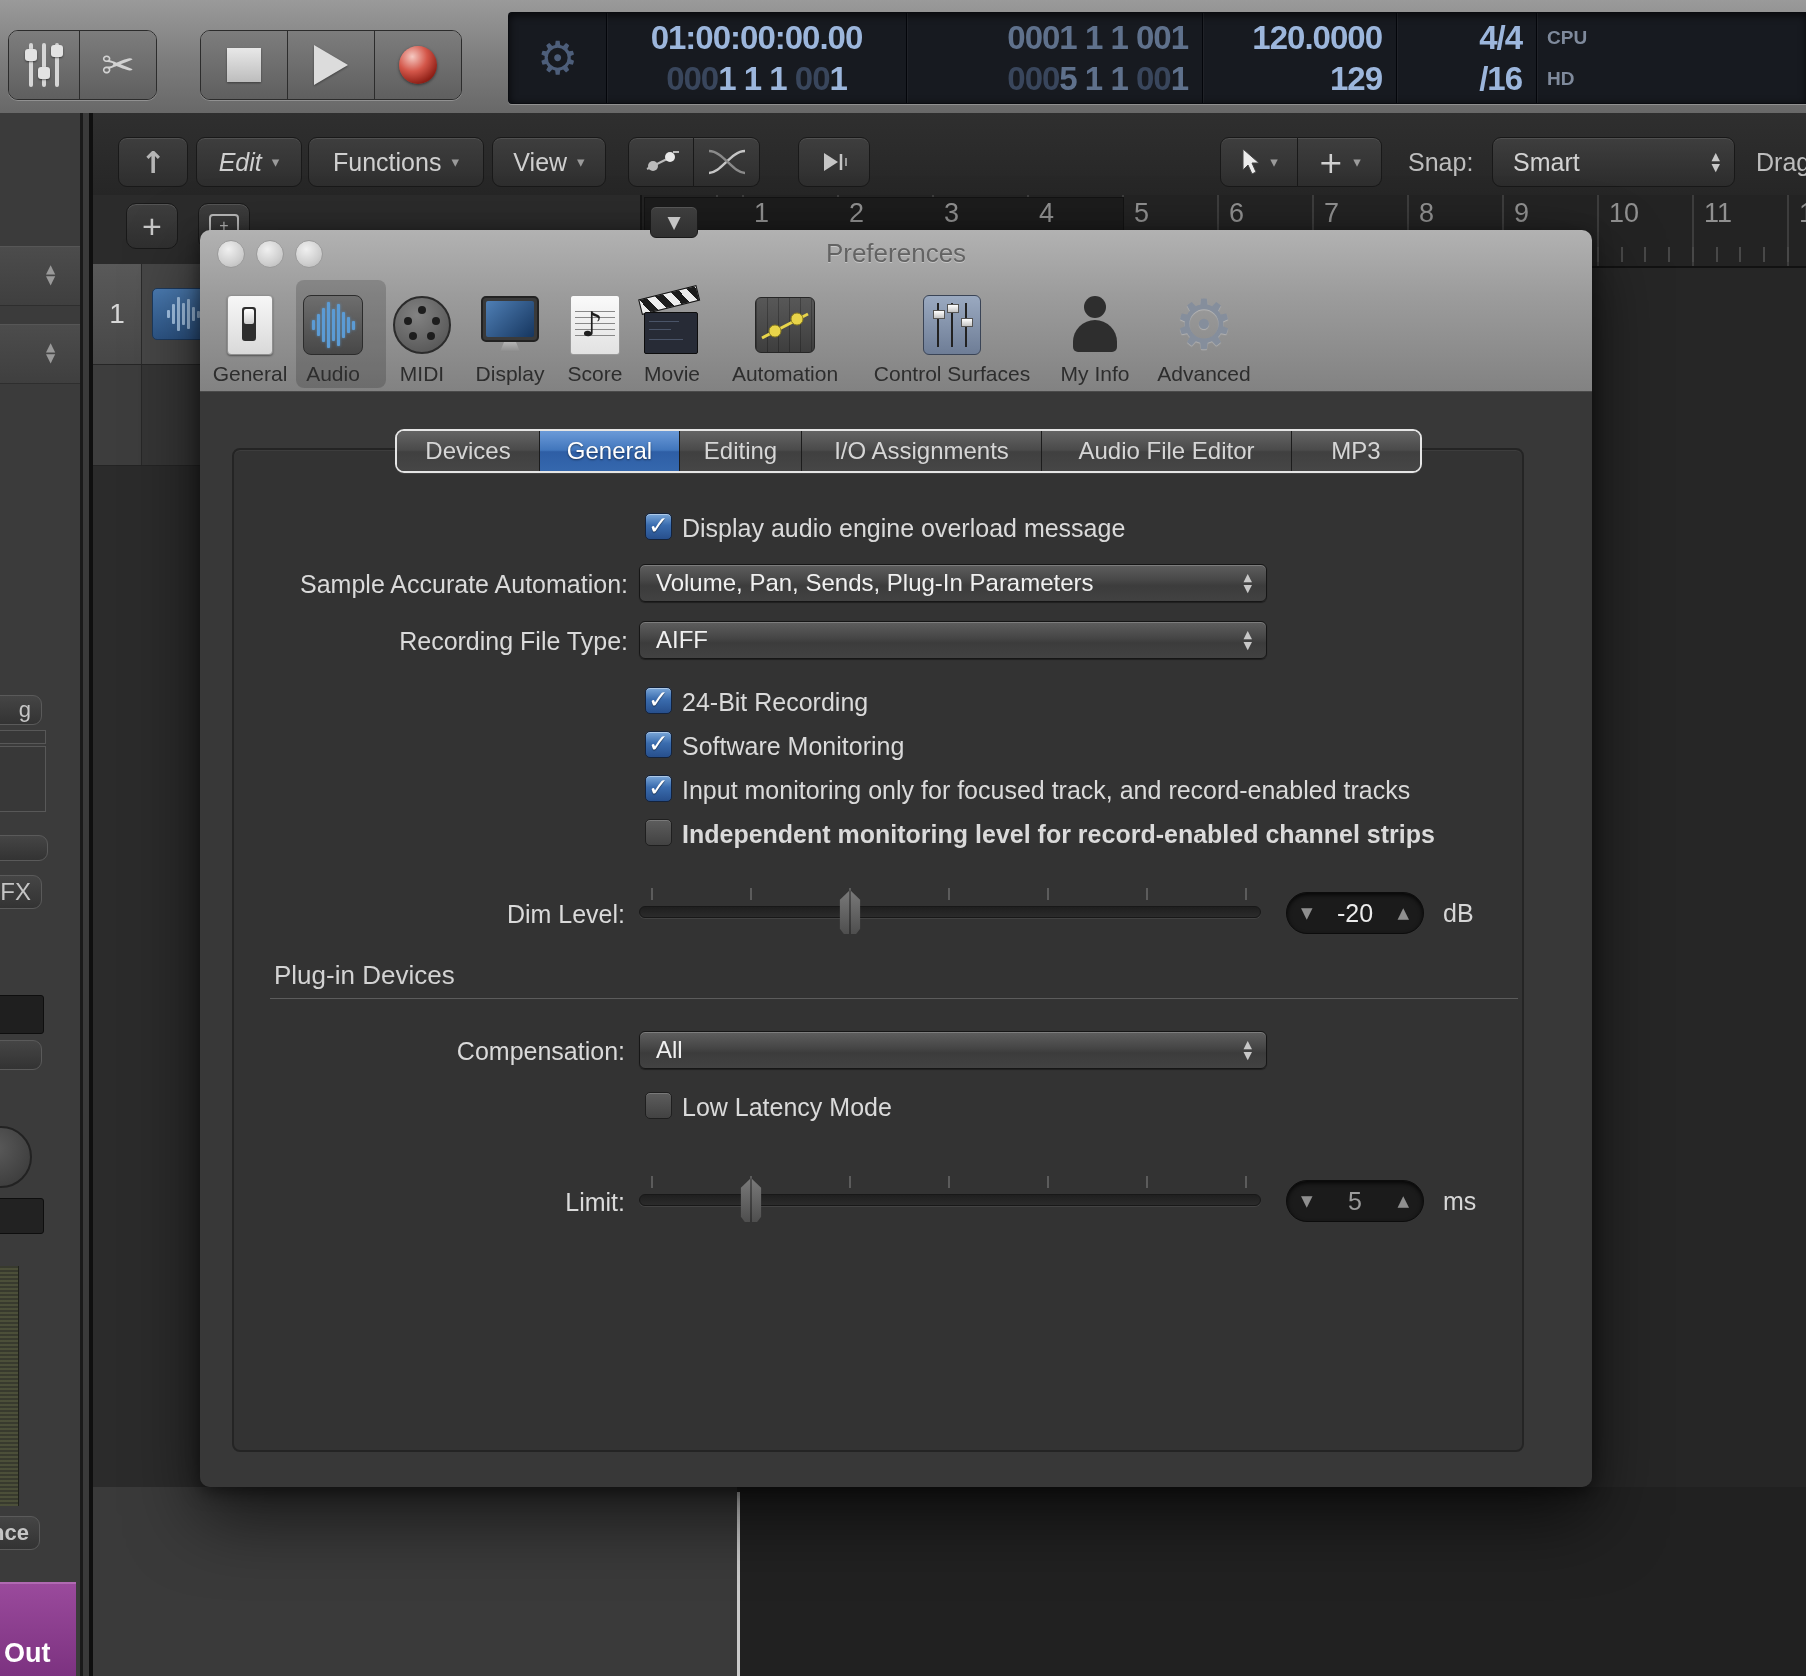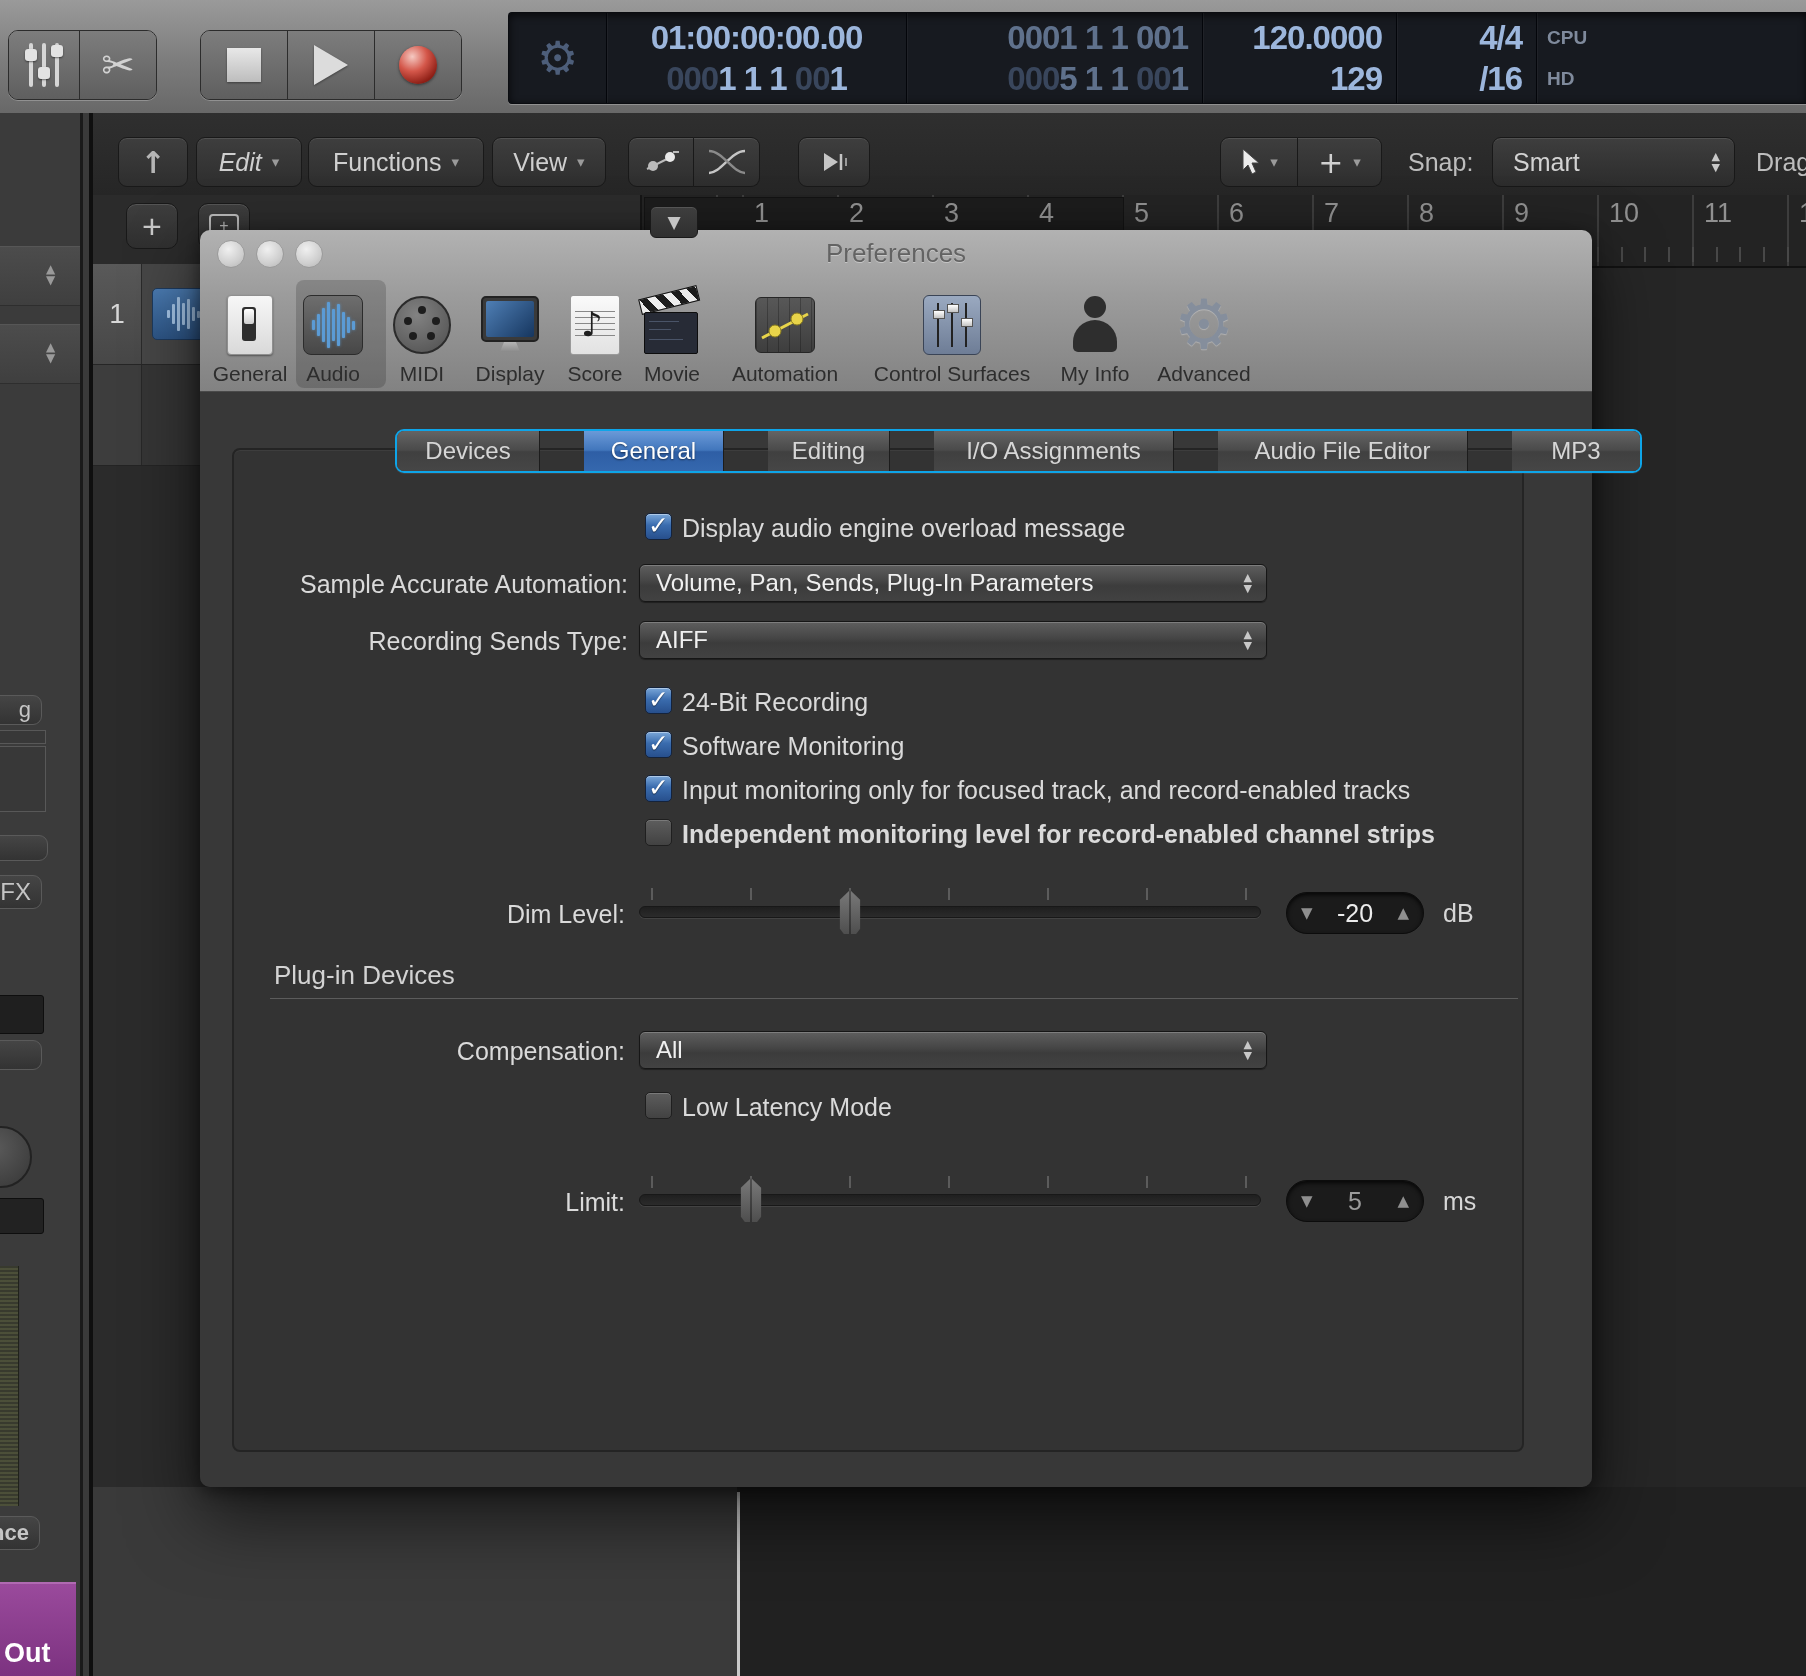--- a/index.html
+++ b/index.html
@@ -133,22 +133,22 @@
   .pico{position:absolute;top:52px;height:104px;display:flex;flex-direction:column;
     align-items:center;justify-content:flex-end;}
   .pico .art{height:66px;display:flex;align-items:center;justify-content:center;margin-bottom:4px;}
   .pico .lbl{font-size:21px;color:#2d2d2d;white-space:nowrap;}
   .pico-sel{position:absolute;top:50px;height:108px;background:rgba(0,0,0,.17);border-radius:8px;}
   .dlg-body{position:absolute;left:0;top:162px;width:100%;height:1095px;background:#383838;
     border-radius:0 0 10px 10px;}
   .panel{position:absolute;left:32px;top:56px;width:1288px;height:1000px;background:#333;
     border:2px solid #242424;border-radius:8px;box-shadow:inset 0 1px 0 rgba(255,255,255,.05);}
   
-  .tabs{position:absolute;left:195px;top:37px;height:40px;display:flex;border:2px solid #0ea5e9;
-    border-radius:9px;overflow:hidden;box-shadow:0 1px 0 rgba(255,255,255,.08);gap:44px;}
+  .tabs{position:absolute;left:195px;top:37px;height:40px;display:flex;border:2px solid #e5e5e5;
+    border-radius:9px;overflow:hidden;box-shadow:0 1px 0 rgba(255,255,255,.08);}
   .tab{height:100%;display:flex;align-items:center;justify-content:center;font-size:24px;
     color:#d6d6d6;background:linear-gradient(#646464,#4a4a4a 48%,#404040 52%,#464646);
     border-right:1px solid #1c1c1c;box-sizing:border-box;}
   .tab:last-child{border-right:none;}
   .tab.sel{color:#fff;background:linear-gradient(#6b9ad8,#4176bc 48%,#2e5ea5 52%,#3568ae);
     text-shadow:0 1px 2px rgba(0,0,0,.5);}
   
   .ck{position:absolute;width:27px;height:27px;border-radius:5px;box-sizing:border-box;}
   .ck.on{background:linear-gradient(#7aa7d9,#3a6cae 45%,#274f8c);border:1px solid #14233c;
     box-shadow:inset 0 1px 0 rgba(255,255,255,.4);color:#fff;font-size:25px;font-weight:bold;
@@ -548,21 +548,21 @@
 
       <div class="rlabel" style="left:48px;top:178px;">Sample Accurate Automation:</div>
       <div class="dd" style="left:439px;top:172px;">
         <span>Volume, Pan, Sends, Plug-In Parameters</span>
         <span class="ddarr">
             <span>▲</span>
             <span>▼</span>
           </span>
       </div>
 
-      <div class="rlabel" style="left:48px;top:235px;">Recording Sends Type:</div>
+      <div class="rlabel" style="left:48px;top:235px;">Recording File Type:</div>
       <div class="dd" style="left:439px;top:229px;">
         <span>AIFF</span>
         <span class="ddarr">
             <span>▲</span>
             <span>▼</span>
           </span>
       </div>
 
       <div class="ck on glyph" style="left:445px;top:295px;">✓</div>
       <div class="clabel" style="left:482px;top:296px;">24-Bit Recording</div>

